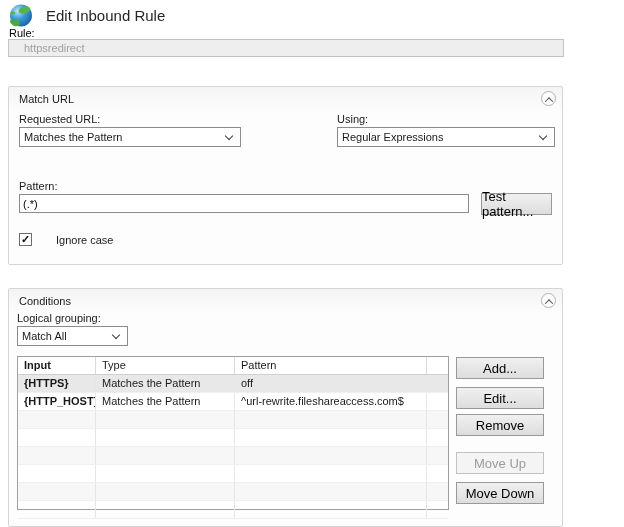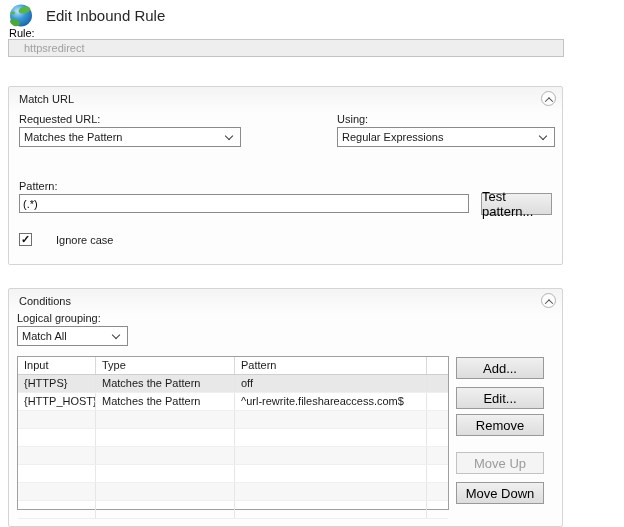--- a/index.html
+++ b/index.html
@@ -72,21 +72,21 @@
   
   #lg-label{left:8px;top:23px;}
   
   #cond-table{
     position:absolute;left:8px;top:67px;width:432px;height:154px;box-sizing:border-box;
     border:1px solid #9f9f9f;background:#fff;
   }
   .trow{display:flex;height:17px;line-height:17px;}
   .trow .tc{box-sizing:border-box;padding-left:6px;white-space:nowrap;overflow:hidden;border-right:1px solid #e6e6e6;}
   .trow .tc:last-child{border-right:none;}
-  .tc.c1{width:78px;}
+  .tc.c1{width:78px;font-weight:bold;}
   .tc.c2{width:139px;}
   .tc.c3{width:192px;}
   .tc.c4{width:21px;flex:1;}
   .thead{border-bottom:1px solid #cfcfcf;background:#fff;}
   .thead .tc{border-right:1px solid #d9d9d9;}
   .trow.body{border-bottom:1px solid #efefef;}
   .trow.selected{background:#e8e8e8;}
   .trow.stripe{background:#f7f7f7;}
   
   .cond-btn{left:447px;width:88px;}

